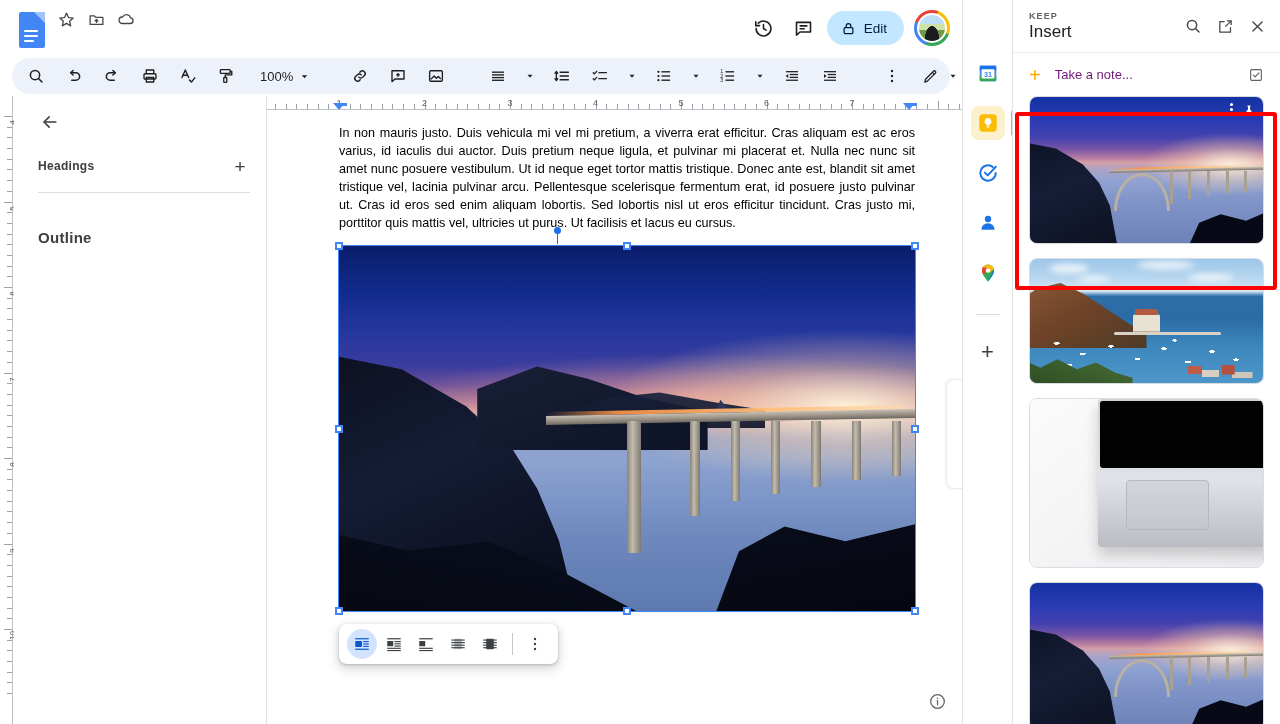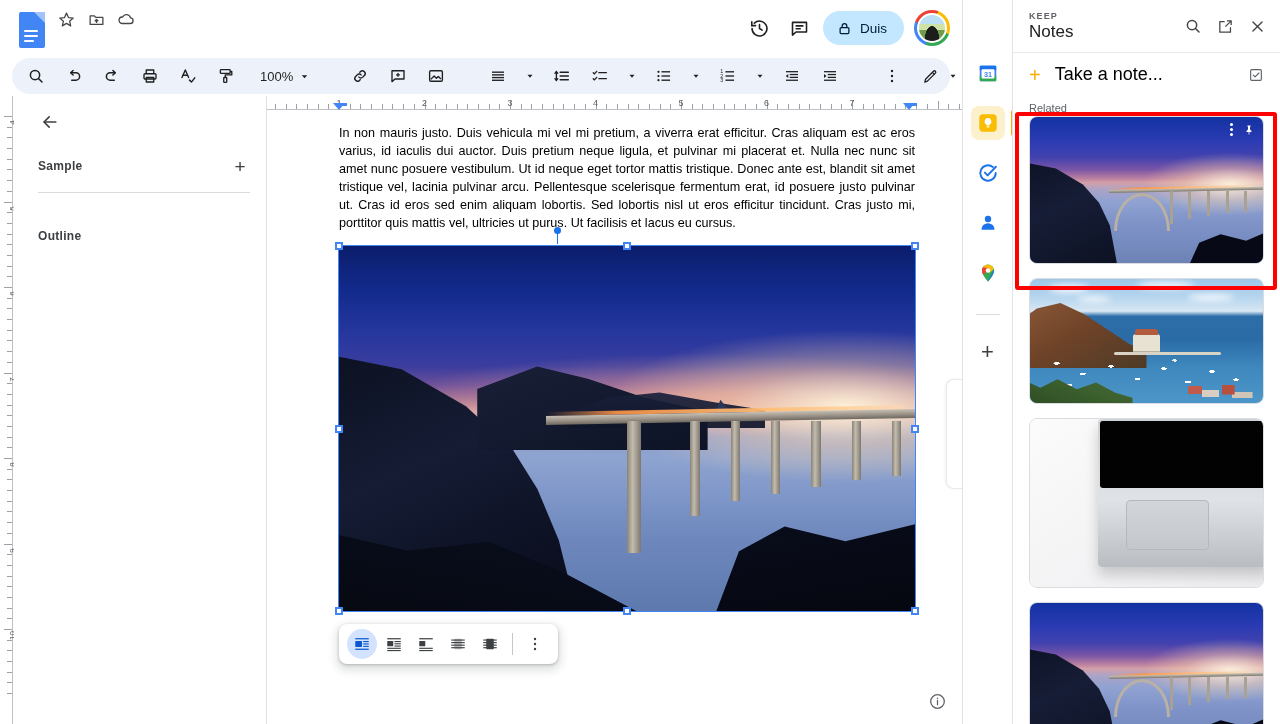--- a/index.html
+++ b/index.html
@@ -170,21 +170,21 @@
   .pane-head {
     display: flex; align-items: center; justify-content: space-between;
     height: 20px;
   }
   .pane-head .ttl { font-size: 12px; font-weight: bold; color: #3c4043; letter-spacing: .3px; }
   .pane-plus {
     width: 20px; height: 20px; color: #3c4043; cursor: pointer;
     display: flex; align-items: center; justify-content: center; font-size: 19px; line-height: 1;
   }
   #pane-divider { height: 1px; background: #dadce0; margin: 16px 0 0 0; }
-  #outline-title { font-size: 12px; font-weight: bold; color: #3c4043; letter-spacing: .3px; margin-top: 36px; }
+  #outline-title { font-size: 15px; font-weight: bold; color: #3c4043; letter-spacing: .3px; margin-top: 36px; }
   #outline-empty {
     margin-top: 16px; font-size: 13px; line-height: 18px;
     color: #5f6368; font-style: italic;
   }
 
   
   #canvas {
     flex: 1; position: relative;
     background: #ffffff; overflow: hidden;
   }
@@ -418,21 +418,21 @@
   }
 
   #keep-take {
     height: 44px; flex: none;
     border-top: 1px solid #e8eaed;
     display: flex; align-items: center;
     padding: 0 16px;
     cursor: text;
   }
   #take-plus { color: #f9ab00; font-size: 20px; line-height: 1; margin-right: 14px; }
-  #take-label { font-size: 18px; color: #000000; flex: 1; }
+  #take-label { font-size: 13px; color: #701a75; flex: 1; }
   #take-check { color: #5f6368; display: flex; align-items: center; cursor: pointer; }
 
   #keep-body { flex: 1; overflow: hidden; position: relative; padding: 0 16px; }
   #related-label {
     font-size: 11px; color: #5f6368;
     padding: 6px 0 2px 0;
   }
   .note-card {
     position: relative;
     border: 1px solid #dadce0;
@@ -643,21 +643,21 @@
               <path d="M7.5 9h9M7.5 12.3h6"></path>
             </svg>
         </div>
         <button id="share-btn">
           <span style="display:flex;">
             <svg width="15" height="15" viewBox="0 0 24 24" fill="none" stroke="currentColor" stroke-width="2" stroke-linejoin="round">
                 <rect x="5" y="10.5" width="14" height="9.5" rx="1.6"></rect>
                 <path d="M8.3 10.5V7.8a3.7 3.7 0 0 1 7.4 0v2.7"></path>
               </svg>
           </span>
-          <span>Duis</span>
+          <span>Edit</span>
         </button>
         <div id="avatar-wrap">
           <div id="avatar-inner"></div>
         </div>
       </div>
     </div>
 
     <div id="toolbar-wrap">
       <div id="toolbar">
         <div class="tbtn">
@@ -908,21 +908,21 @@
       </div>
 
       <div id="outline-pane">
         <div id="outline-back">
           <svg width="20" height="20" viewBox="0 0 24 24" fill="none" stroke="currentColor" stroke-width="1.9" stroke-linecap="round" stroke-linejoin="round">
               <path d="M19 12H5"></path>
               <path d="M11 5.8 4.8 12 11 18.2"></path>
             </svg>
         </div>
         <div class="pane-head">
-          <span class="ttl">Sample</span>
+          <span class="ttl">Headings</span>
           <span class="pane-plus">+</span>
         </div>
         <div id="pane-divider"></div>
         <div id="outline-title">Outline</div>
       </div>
 
       <div id="canvas">
 
         <div id="hruler">
           <div class="hline"></div>
@@ -1161,21 +1161,21 @@
       </svg>
     </div>
     <div id="rail-div"></div>
     <div id="rail-plus">+</div>
   </div>
 
   <div id="keep">
     <div id="keep-head">
       <div id="keep-brand">
         <div id="keep-kicker">KEEP</div>
-        <div id="keep-title">Notes</div>
+        <div id="keep-title">Insert</div>
       </div>
       <div id="keep-actions">
         <div class="keep-icon">
           <svg width="18" height="18" viewBox="0 0 24 24" fill="none" stroke="currentColor" stroke-width="2" stroke-linecap="round">
               <circle cx="10.7" cy="10.7" r="6.2"></circle>
               <path d="M15.3 15.3 20 20"></path>
             </svg>
         </div>
         <div class="keep-icon">
           <svg width="17" height="17" viewBox="0 0 24 24" fill="none" stroke="currentColor" stroke-width="1.8" stroke-linejoin="round">
@@ -1197,21 +1197,20 @@
       <span id="take-label">Take a note...</span>
       <span id="take-check">
         <svg width="16" height="16" viewBox="0 0 24 24" fill="none" stroke="currentColor" stroke-width="1.7" stroke-linecap="round" stroke-linejoin="round">
             <rect x="4" y="4" width="16" height="16" rx="1.6"></rect>
             <path d="M8 12.2l2.6 2.6L16.4 9"></path>
           </svg>
       </span>
     </div>
 
     <div id="keep-body">
-      <div id="related-label">Related</div>
 
       <div id="note-highlight"></div>
 
       <div class="note-card">
         <div class="ph-bridge note-img">
           <div class="b-cliff"></div>
           <div class="b-glow"></div>
           <div class="b-deck"></div>
           <div class="b-arch"></div>
           <div class="b-pier" style="left:60%;height:22%"></div>

